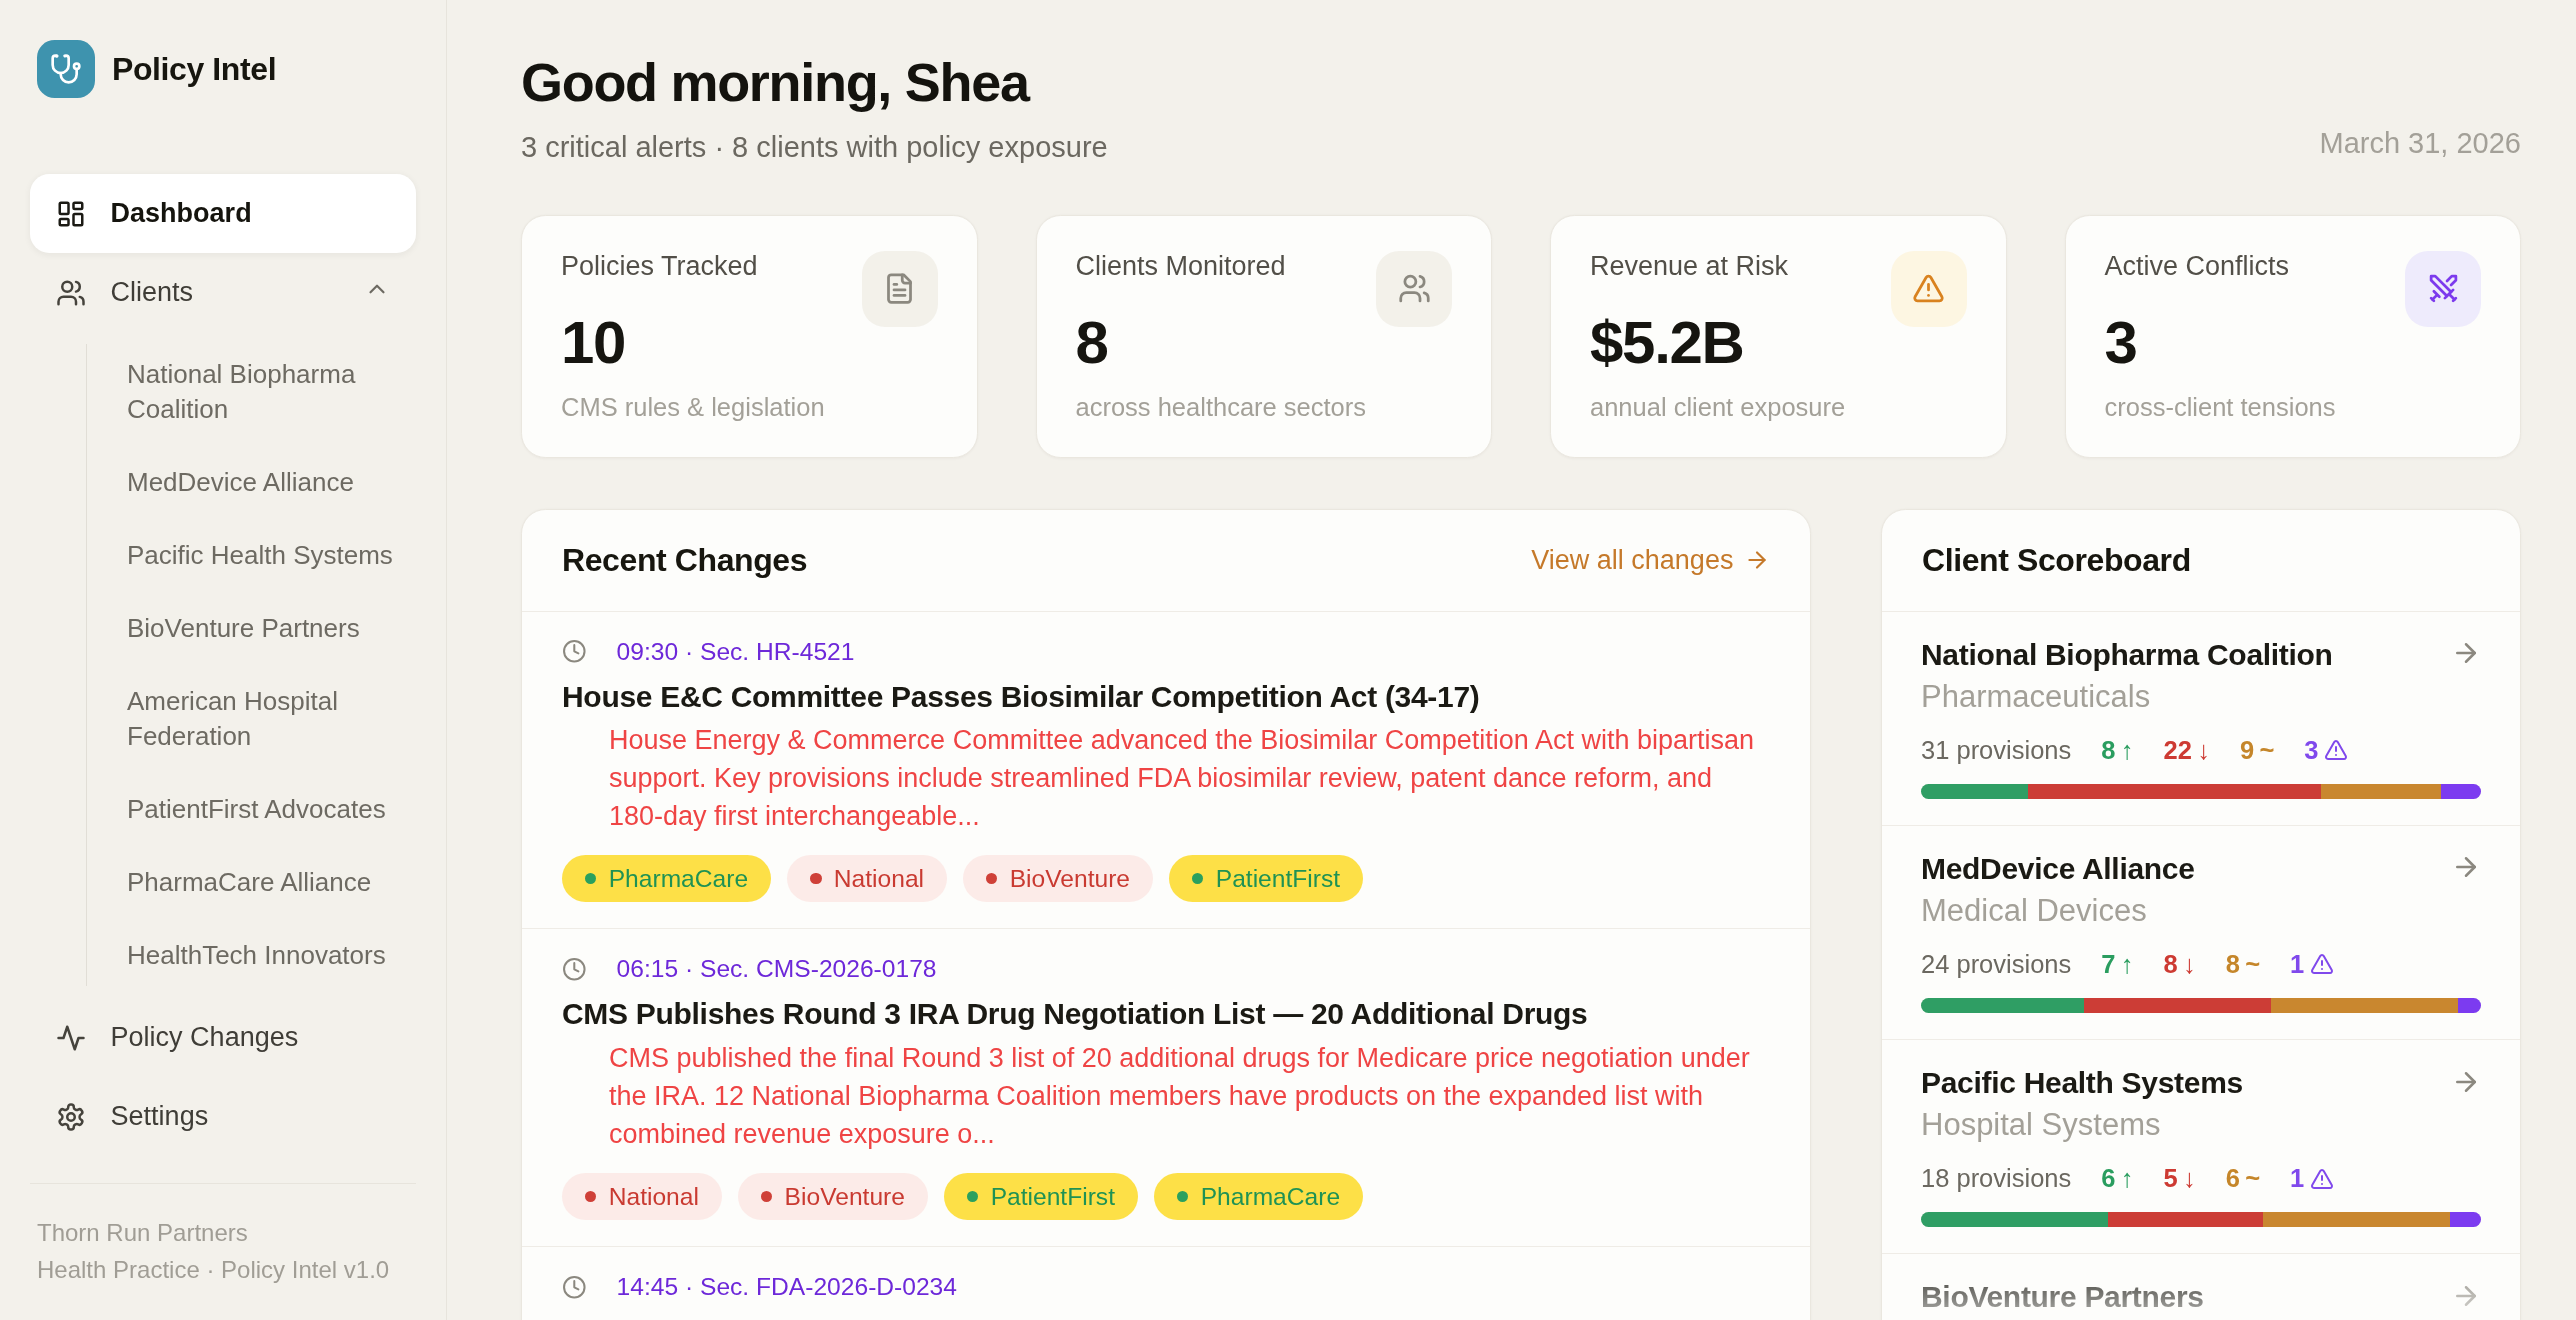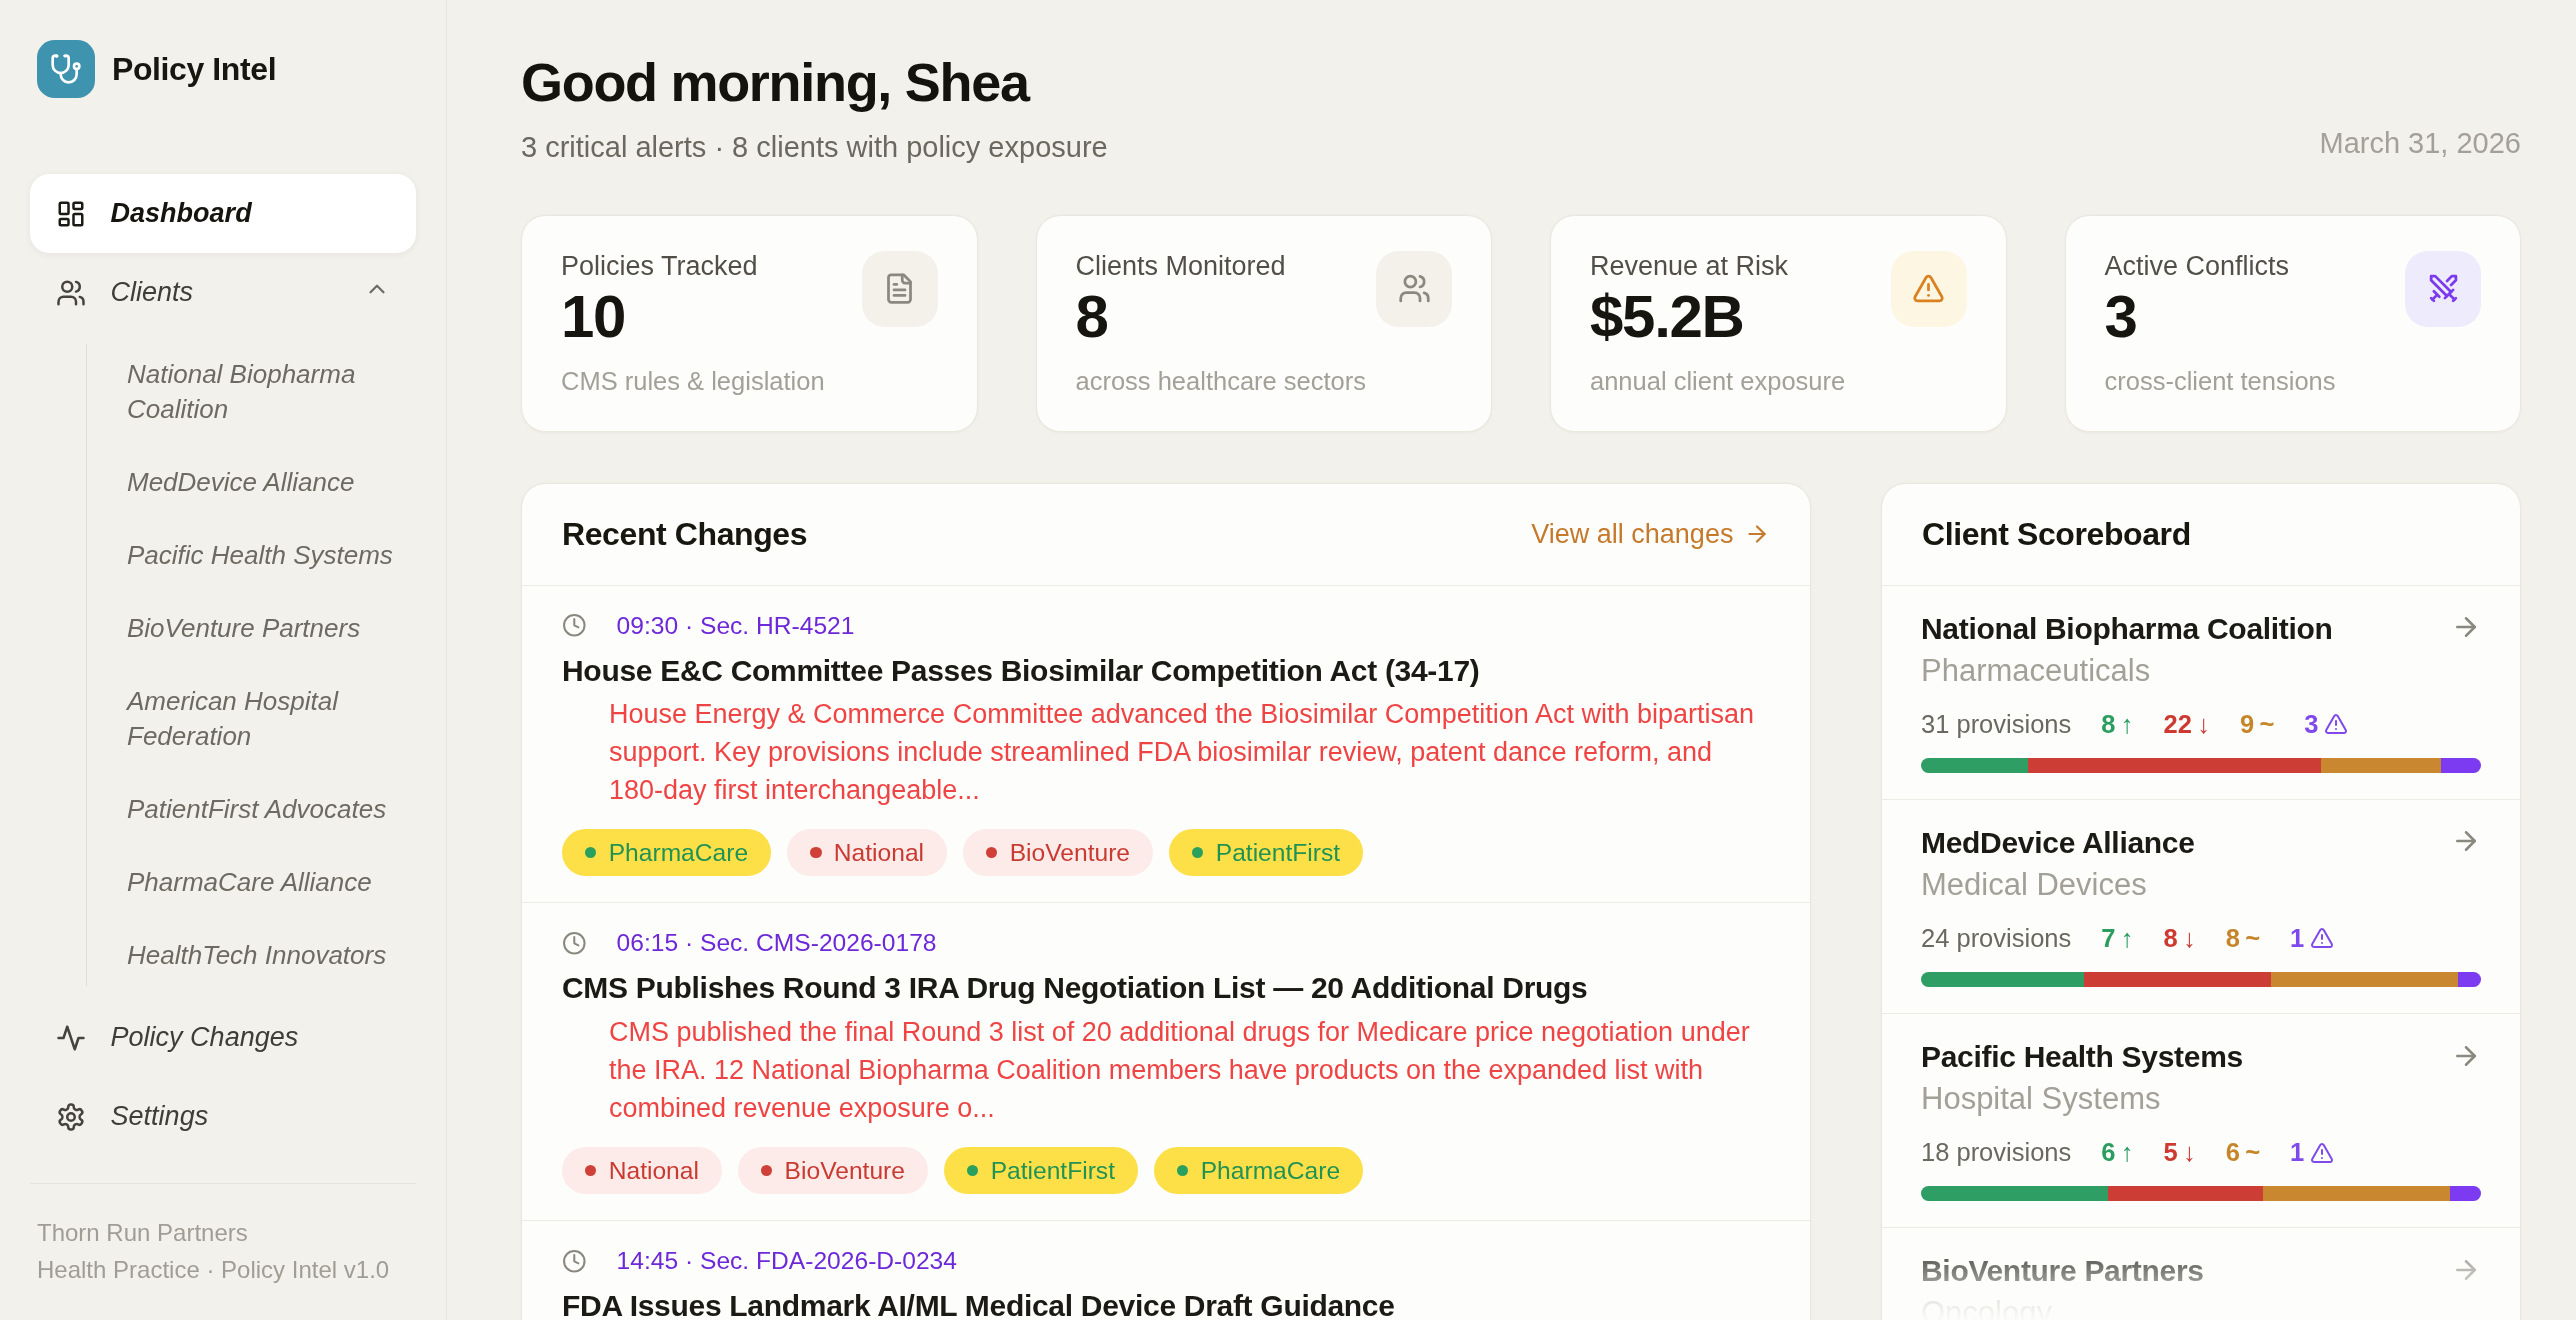--- a/index.html
+++ b/index.html
@@ -19,21 +19,21 @@
     display:flex; flex-direction:column;
   }
   .brand { display:flex; align-items:center; gap:17px; padding:0 7px; margin-bottom:76px; }
   .brand-logo {
     width:58px; height:58px; border-radius:17.6px;
     background:#3e93ae; display:flex; align-items:center; justify-content:center;
     flex:none;
   }
   .brand-logo svg { width:32px; height:32px; stroke:#ffffff; }
   .brand-name { font-size:32px; font-weight:700; letter-spacing:-0.4px; color:#17160f; }
-  .nav { display:flex; flex-direction:column;font-style:italic; }
+  .nav { display:flex; flex-direction:column; }
   .nav-item {
     display:flex; align-items:center; gap:24.6px;
     height:79px; padding:0 26px; border-radius:19.3px;
     font-size:27px; color:#3f3d37; cursor:pointer;
   }
   .nav-item svg { width:30px; height:30px; stroke:#45433c; flex:none; }
   .nav-item.active {
     background:#ffffff; color:#15140e; font-weight:700;
     box-shadow:0 1.8px 7px rgba(40,38,30,0.06);
   }
@@ -63,21 +63,21 @@
   .subtitle { margin-top:17.6px; font-size:29px; color:#6b6860; }
   .page-date { font-size:29px; color:#a3a098; align-self:flex-end; margin-bottom:3.5px; }
 
   .stats-row { margin-top:51px; display:grid; grid-template-columns:repeat(4,1fr); gap:58px; }
   .stat-card {
     background:#fdfdfb; border:1.8px solid #eae7df; border-radius:24.6px;
     padding:35px 39px; display:flex; justify-content:space-between;
     box-shadow:0 0.9px 2.6px rgba(40,38,30,0.04);
   }
   .stat-label { font-size:27px; color:#524f48; }
-  .stat-value { margin-top:0; font-size:60px; font-weight:700; letter-spacing:-1.3px; color:#161510; }
+  .stat-value { margin-top:26px; font-size:60px; font-weight:700; letter-spacing:-1.3px; color:#161510; }
   .stat-sub { margin-top:16px; font-size:25.5px; color:#a3a098; }
   .stat-icon {
     width:76px; height:76px; border-radius:23px; flex:none;
     display:flex; align-items:center; justify-content:center;
   }
   .stat-icon svg { width:33px; height:33px; }
 
   .content-row { margin-top:51px; display:flex; gap:70px; align-items:flex-start; }
   .panel {
     background:#fdfdfb; border:1.8px solid #eae7df; border-radius:24.6px;

